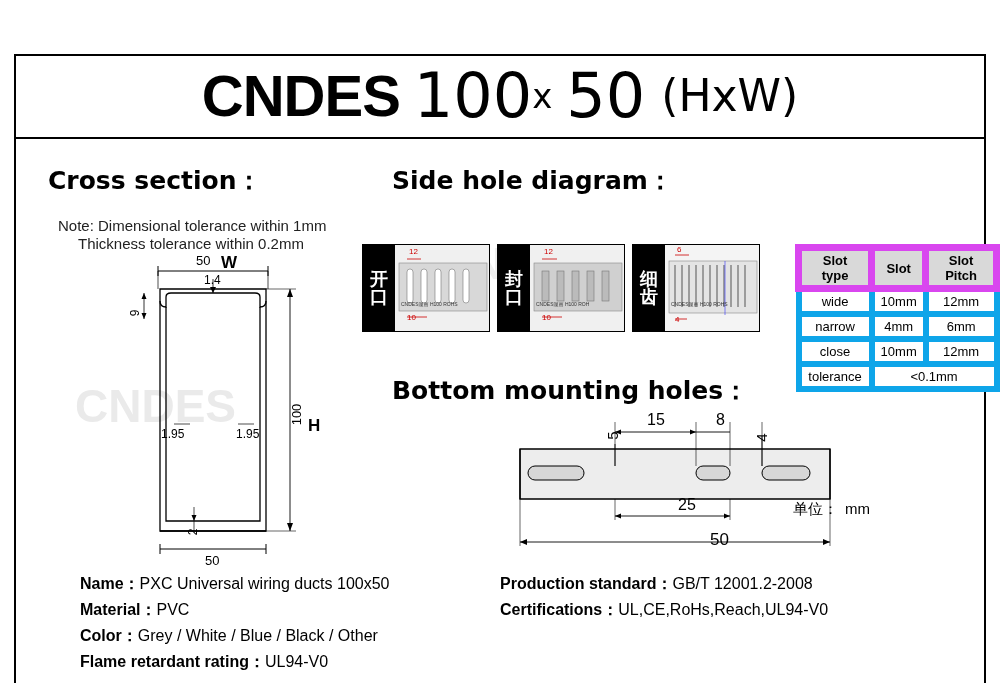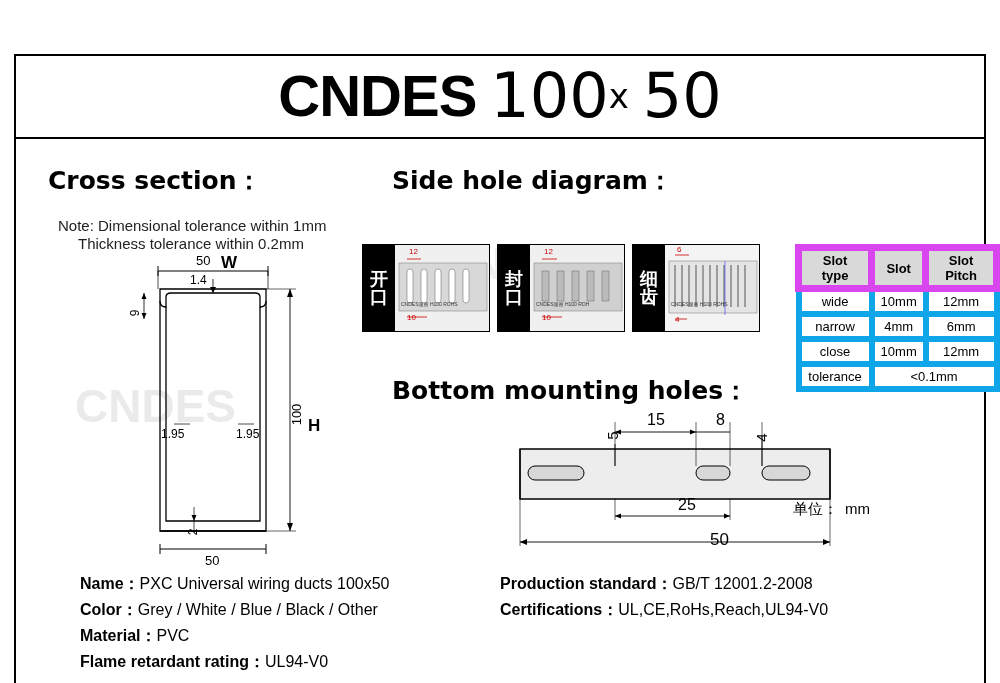--- a/index.html
+++ b/index.html
@@ -38,20 +38,21 @@
 <body>
 
 <div class="page">
   <div class="outer"></div>
 
   <div class="title-box">
     <span class="title-brand">CNDES</span>
     <span class="title-size">100</span>
     <span class="title-x">x</span>
     <span class="title-size">50</span>
+    <span class="title-hw">(HxW)</span>
   </div>
 
   <div class="wm" style="left:75px;top:335px;font-size:46px;">CNDES</div>
   <div class="wm" style="left:440px;top:195px;font-size:44px;color:#efefef;">CNDES</div>
   <div class="wm" style="left:585px;top:405px;font-size:42px;color:#e6e6e6;">CNDES</div>
 
   <div class="pos sec-head" style="left:48px;top:120px;">Cross section：</div>
   <div class="pos note" style="left:58px;top:172px;width:330px;">Note: Dimensional tolerance within 1mm</div>
   <div class="pos note" style="left:78px;top:190px;width:330px;">Thickness tolerance within 0.2mm</div>
 
@@ -88,21 +89,21 @@
     <line x1="64" y1="258" x2="64" y2="282" stroke="#000" stroke-width="0.7"></line>
     <polygon points="64,272 61.5,266 66.5,266" fill="#000"></polygon>
 
     <line x1="30" y1="300" x2="136" y2="300" stroke="#000" stroke-width="1"></line>
     <line x1="30" y1="295" x2="30" y2="305" stroke="#000" stroke-width="1"></line>
     <line x1="136" y1="295" x2="136" y2="305" stroke="#000" stroke-width="1"></line>
   </svg>
 
   <div class="pos" style="left:196px;top:209px;font-size:13px;">50</div>
   <div class="pos" style="left:221px;top:209px;font-size:17px;font-weight:bold;">W</div>
-  <div class="pos" style="left:190px;top:229px;font-size:12px;">1.4</div>
+  <div class="pos" style="left:204px;top:229px;font-size:12px;">1.4</div>
   <div class="pos" style="left:132px;top:262px;font-size:12px;transform:rotate(-90deg);">9</div>
   <div class="pos" style="left:161px;top:383px;font-size:12px;">1.95</div>
   <div class="pos" style="left:236px;top:383px;font-size:12px;">1.95</div>
   <div class="pos" style="left:286px;top:363px;font-size:13px;transform:rotate(-90deg);">100</div>
   <div class="pos" style="left:308px;top:372px;font-size:17px;font-weight:bold;">H</div>
   <div class="pos" style="left:190px;top:481px;font-size:12px;transform:rotate(-90deg);">2</div>
   <div class="pos" style="left:205px;top:509px;font-size:13px;">50</div>
 
   <div class="pos sec-head" style="left:392px;top:120px;">Side hole diagram：</div>
 
@@ -267,22 +268,22 @@
   <div class="pos" style="left:716px;top:367px;font-size:16px;">8</div>
   <div class="pos" style="left:608px;top:383px;font-size:15px;transform:rotate(-90deg);">5</div>
   <div class="pos" style="left:757px;top:385px;font-size:15px;transform:rotate(-90deg);">4</div>
   <div class="pos" style="left:678px;top:452px;font-size:16px;">25</div>
   <div class="pos" style="left:710px;top:486px;font-size:17px;">50</div>
   <div class="pos" style="left:793px;top:456px;font-size:15px;">单位：</div>
   <div class="pos" style="left:845px;top:456px;font-size:15px;">mm</div>
 
   <div class="spec" style="left:80px;top:527px;">
     <div><b>Name：</b><span class="v">PXC Universal wiring ducts 100x50</span></div>
+    <div><b>Material：</b><span class="v">PVC</span></div>
     <div><b>Color：</b><span class="v">Grey / White / Blue / Black / Other</span></div>
-    <div><b>Material：</b><span class="v">PVC</span></div>
     <div><b>Flame retardant rating：</b><span class="v">UL94-V0</span></div>
   </div>
 
   <div class="spec" style="left:500px;top:527px;">
     <div><b>Production standard：</b><span class="v">GB/T 12001.2-2008</span></div>
     <div><b>Certifications：</b><span class="v">UL,CE,RoHs,Reach,UL94-V0</span></div>
   </div>
 </div>
 
 </body></html>

